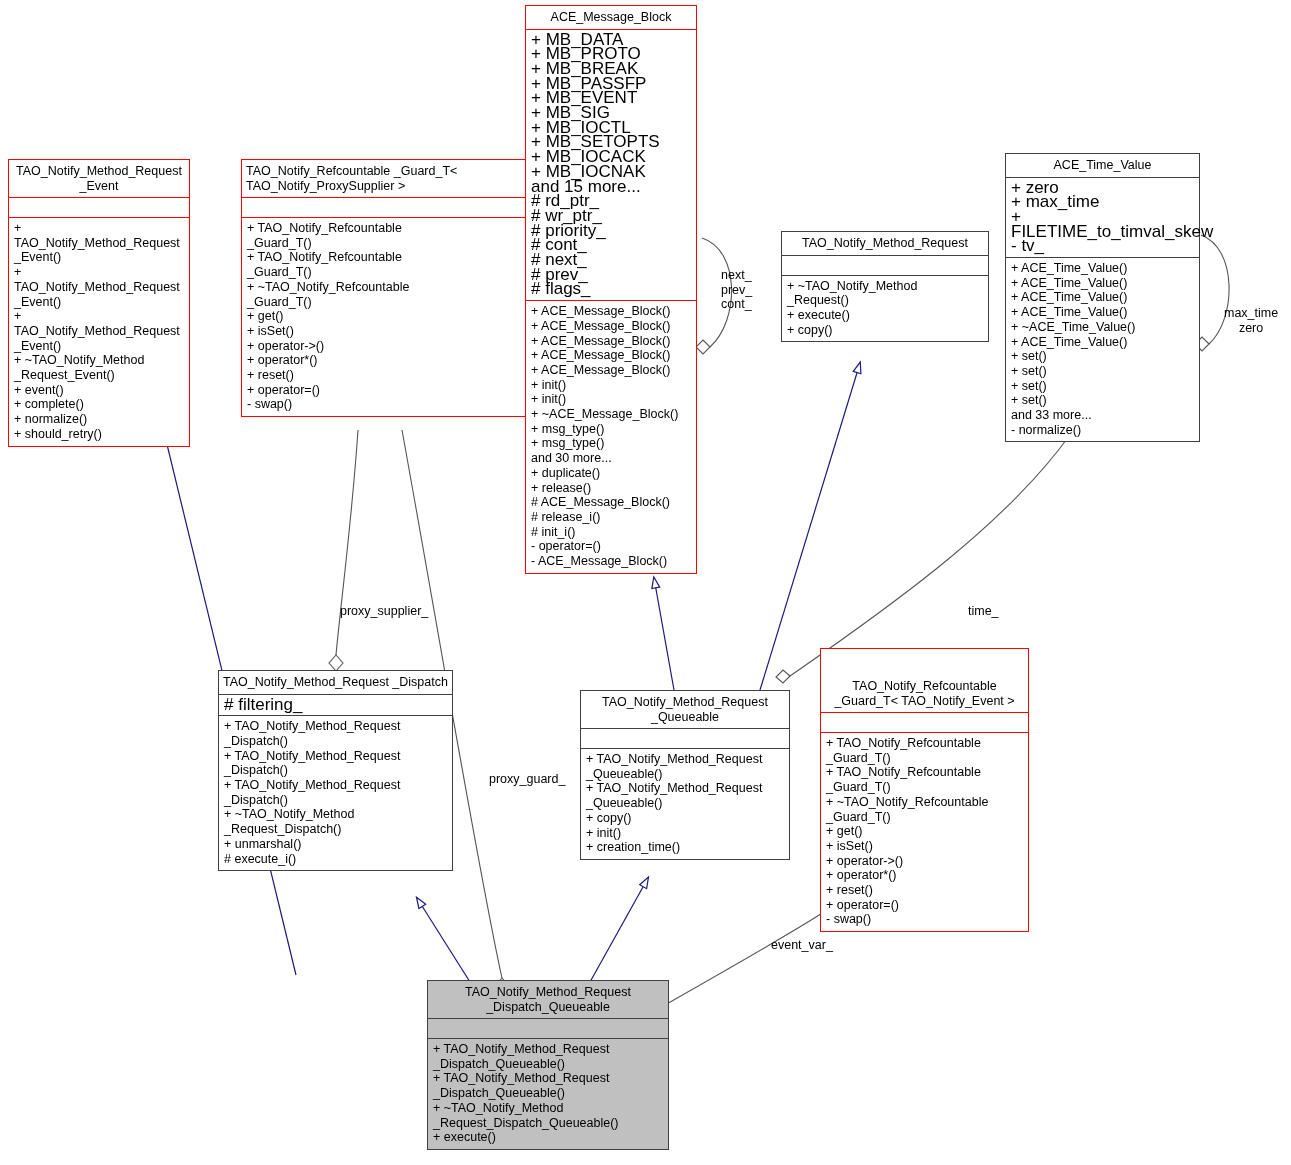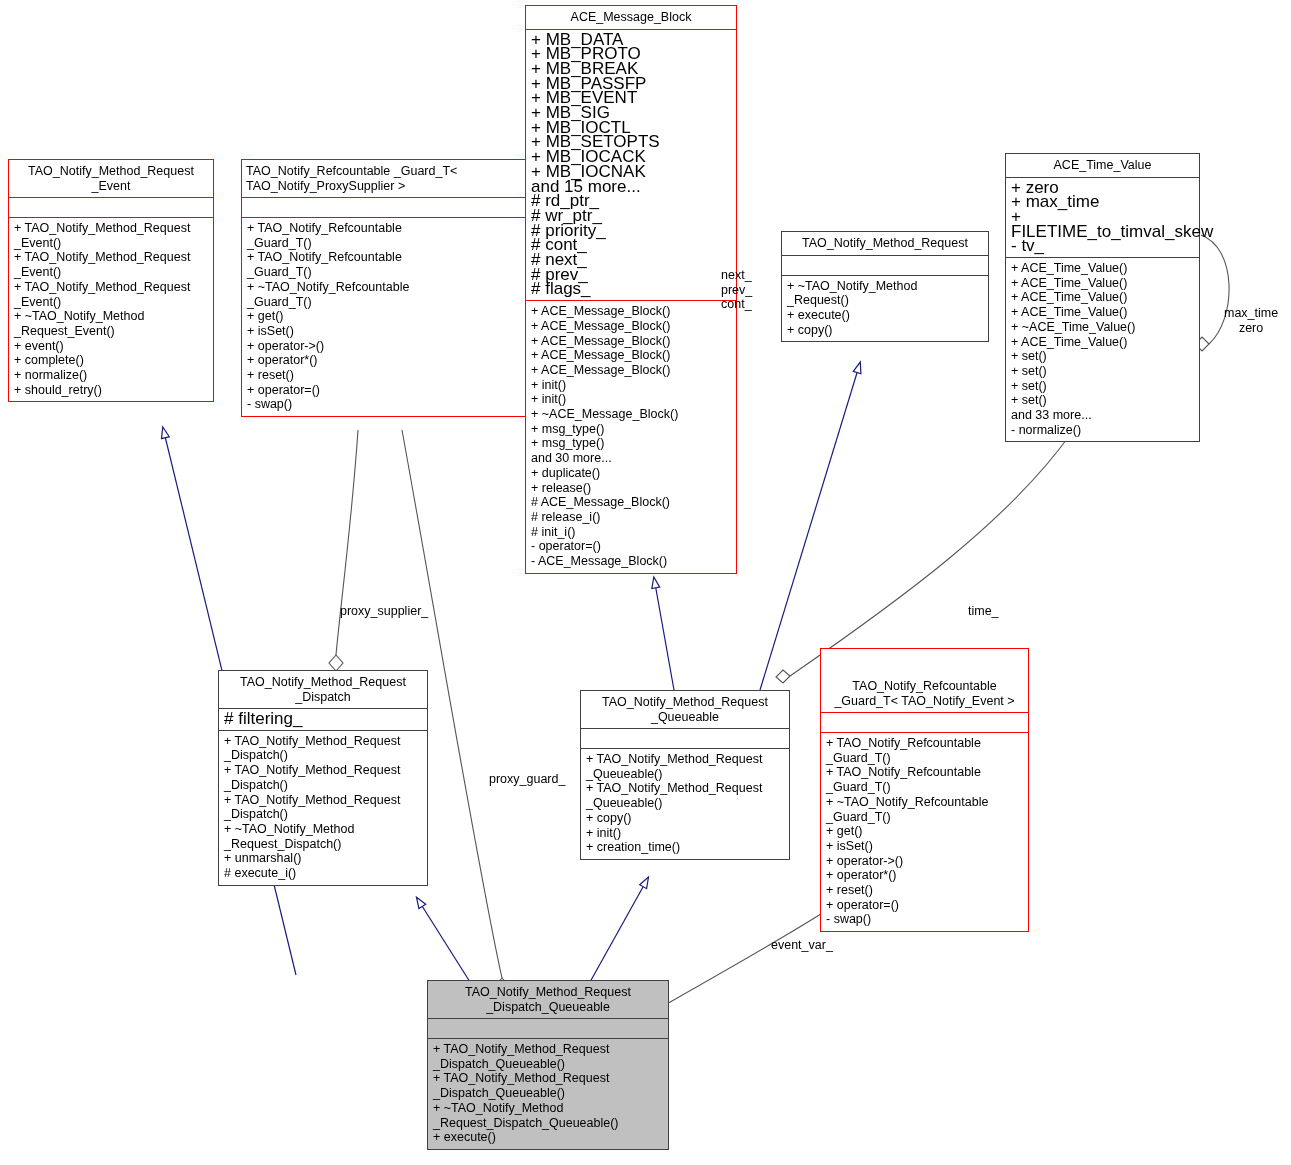--- a/index.html
+++ b/index.html
@@ -71,21 +71,21 @@
 
      Queueable --&gt;
     <path d="M1072,432 C1010,520 900,600 790,676" stroke="#555555" stroke-width="1.1" fill="none"></path>
     <polygon points="790,676 783,670 776,677 783,683" fill="#ffffff" stroke="#555555" stroke-width="1.1"></polygon>
 
      Dispatch_Queueable --&gt;
     <path d="M824,912 C780,940 700,985 656,1010" stroke="#555555" stroke-width="1.1" fill="none"></path>
     <polygon points="656,1010 649,1004 642,1011 649,1017" fill="#ffffff" stroke="#555555" stroke-width="1.1"></polygon>
   </svg>
 
-  <div class="node red" style="left:8px;top:159px;width:206px;">
+  <div class="node red" style="left:8px;top:159px;width:182px;">
     <div class="nhead">TAO_Notify_Method_Request
 _Event</div>
     <div class="nattrs"></div>
     <div class="nops">
         <div class="row">+ TAO_Notify_Method_Request
 _Event()</div>
         <div class="row">+ TAO_Notify_Method_Request
 _Event()</div>
         <div class="row">+ TAO_Notify_Method_Request
 _Event()</div>
@@ -112,21 +112,21 @@
         <div class="row">+ get()</div>
         <div class="row">+ isSet()</div>
         <div class="row">+ operator-&gt;()</div>
         <div class="row">+ operator*()</div>
         <div class="row">+ reset()</div>
         <div class="row">+ operator=()</div>
         <div class="row">- swap()</div>
       </div>
   </div>
 
-  <div class="node red" style="left:525px;top:5px;width:212px;">
+  <div class="node red" style="left:525px;top:5px;width:172px;">
     <div class="nhead">ACE_Message_Block</div>
     <div class="nattrs">
         <div class="row">+ MB_DATA</div>
         <div class="row">+ MB_PROTO</div>
         <div class="row">+ MB_BREAK</div>
         <div class="row">+ MB_PASSFP</div>
         <div class="row">+ MB_EVENT</div>
         <div class="row">+ MB_SIG</div>
         <div class="row">+ MB_IOCTL</div>
         <div class="row">+ MB_SETOPTS</div>
@@ -191,21 +191,21 @@
         <div class="row">+ ACE_Time_Value()</div>
         <div class="row">+ set()</div>
         <div class="row">+ set()</div>
         <div class="row">+ set()</div>
         <div class="row">+ set()</div>
         <div class="row">and 33 more...</div>
         <div class="row">- normalize()</div>
       </div>
   </div>
 
-  <div class="node black" style="left:218px;top:670px;width:210px;">
+  <div class="node black" style="left:218px;top:670px;width:235px;">
     <div class="nhead">TAO_Notify_Method_Request
 _Dispatch</div>
     <div class="nattrs">
         <div class="row"># filtering_</div>
       </div>
     <div class="nops">
         <div class="row">+ TAO_Notify_Method_Request
 _Dispatch()</div>
         <div class="row">+ TAO_Notify_Method_Request
 _Dispatch()</div>

